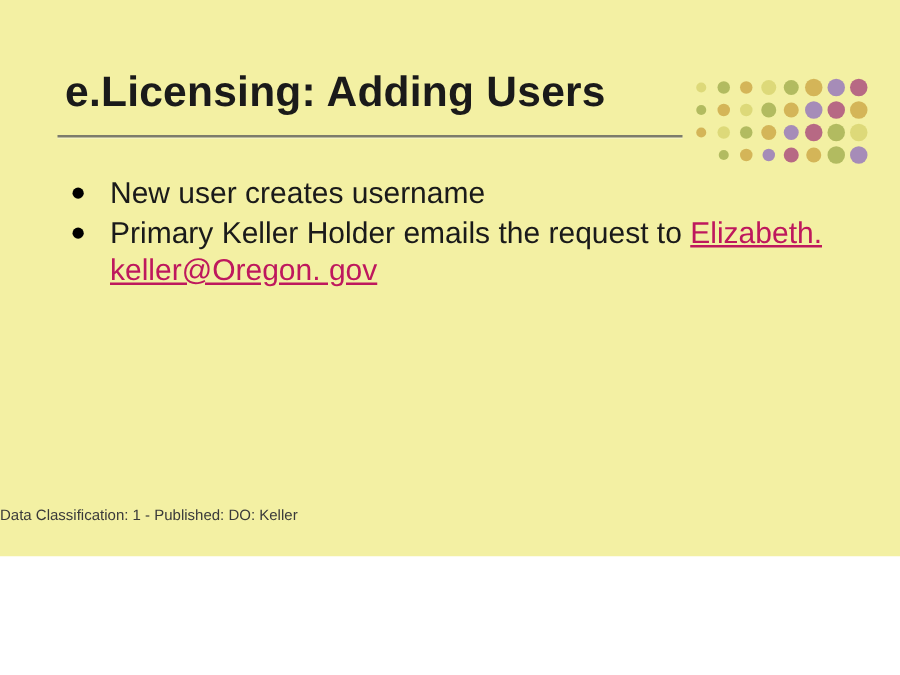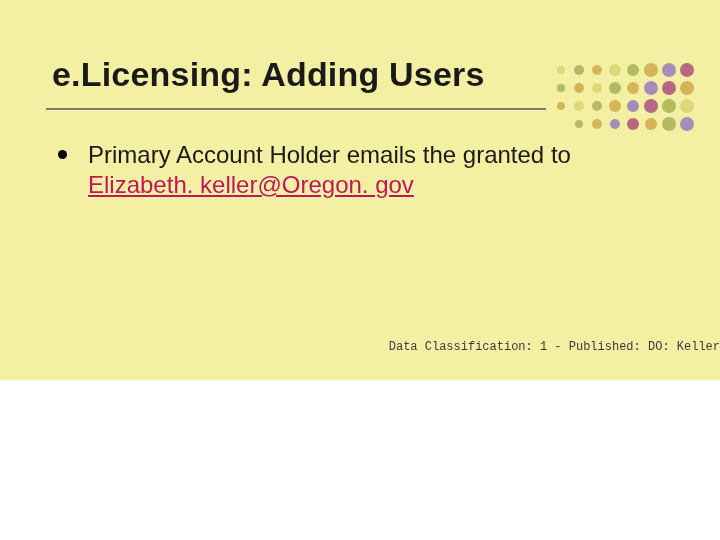--- a/index.html
+++ b/index.html
@@ -6,21 +6,21 @@
     margin: 0;
     padding: 0;
     width: 720px;
     height: 540px;
     overflow: hidden;
     font-family: Arial, Helvetica, sans-serif;
   }
   .slide {
     position: relative;
     width: 720px;
-    height: 380px;
+    height: 445px;
     background: #f3f0a3; 
     box-sizing: border-box;
   }
   .deco {
     position: absolute;
     top: 60px;
     right: 24px;
     width: 150px;
     height: 80px;
     pointer-events: none;
@@ -80,24 +80,23 @@
   .email-link {
     color: #be185d;
     text-decoration: underline;
     text-align: right;
   }
   .footer {
     position: absolute;
     bottom: 26px;
     left: 0;
     width: 100%;
-    text-align: right;
+    text-align: left;
     font-size: 12px;
     color: #3a3a3a;
-    font-family: Liberation Mono, monospace;
   }
 </style>
 </head>
 <body>
 
 <div class="slide">
 
   <svg class="deco" viewBox="0 0 150 80">
 
     <g>
@@ -137,20 +136,23 @@
       <circle cx="141" cy="64" r="7" fill="#8c6bbf" opacity="0.88"></circle>
     </g>
   </svg>
 
   <div class="title">e.Licensing: Adding Users</div>
   <div class="title-underline"></div>
 
   <div class="body">
     <ul>
       <li>
-        <span>Primary Account Holder emails the granted to </span><a class="email-link">Elizabeth. keller@Oregon. gov</a>
+        <span>New user creates username</span>
+      </li>
+      <li>
+        <span>Primary Keller Holder emails the request to </span><a class="email-link">Elizabeth. keller@Oregon. gov</a>
       </li>
     </ul>
   </div>
 
   <div class="footer">Data Classification: 1 - Published: DO: Keller</div>
 
 </div>
 
 </body></html>

